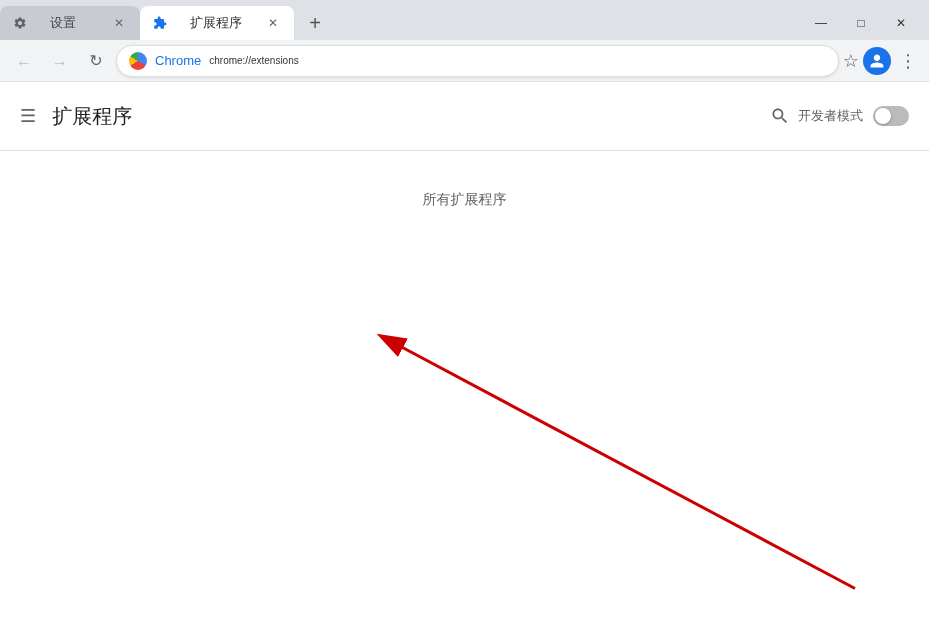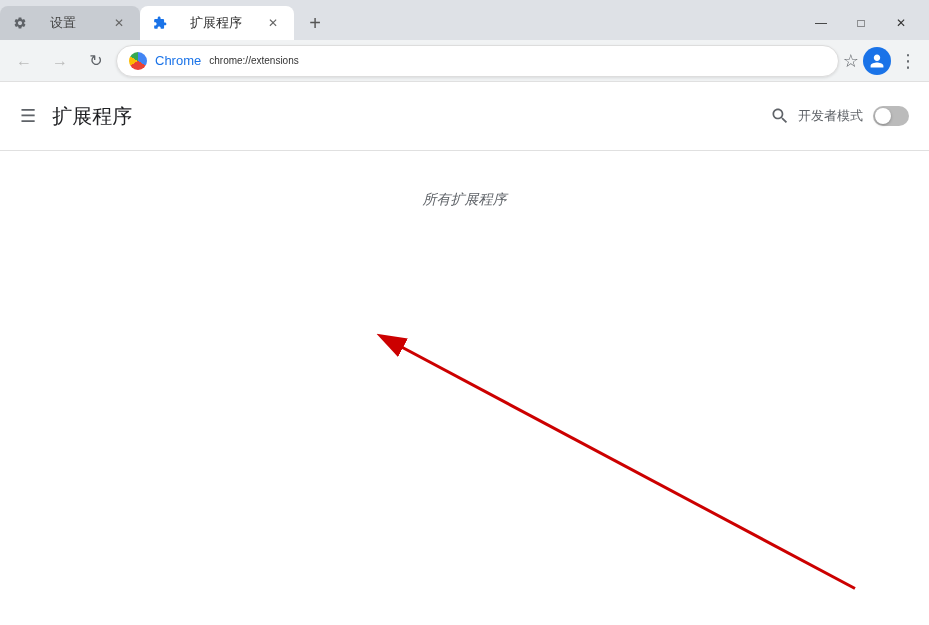--- a/index.html
+++ b/index.html
@@ -43,21 +43,21 @@
     .hamburger { font-size: 18px; color: #5f6368; cursor: pointer; margin-right: 16px; }
     .page-title { font-size: 20px; color: #202124; font-weight: 400; }
     .header-spacer { flex: 1; }
     .search-icon-btn { width: 36px; height: 36px; display: flex; align-items: center; justify-content: center; cursor: pointer; color: #5f6368; font-size: 18px; }
     .dev-mode-label { font-size: 13px; color: #5f6368; margin-right: 10px; }
     .toggle { width: 36px; height: 20px; background: #bbb; border-radius: 10px; position: relative; cursor: pointer; }
     .toggle-thumb { width: 16px; height: 16px; background: #fff; border-radius: 50%; position: absolute; top: 2px; left: 2px; transition: left 0.2s; box-shadow: 0 1px 3px rgba(0,0,0,0.3); }
 
     
     .ext-main { display: flex; flex-direction: column; align-items: center; padding: 40px 20px; }
-    .all-extensions-label { font-size: 14px; color: #5f6368; margin-bottom: 63px; font-style: italic; }
+    .all-extensions-label { font-size: 14px; color: #5f6368; margin-bottom: 63px; }
     .store-link-text { font-size: 14px; color: #333; }
     .store-link { color: #1a73e8; text-decoration: underline; cursor: pointer; }
 
     
     .arrow-overlay { position: absolute; top: 0; left: 0; width: 100%; height: 100%; pointer-events: none; }
   </style>
 </head>
 <body>
 
 <div class="browser-window">

